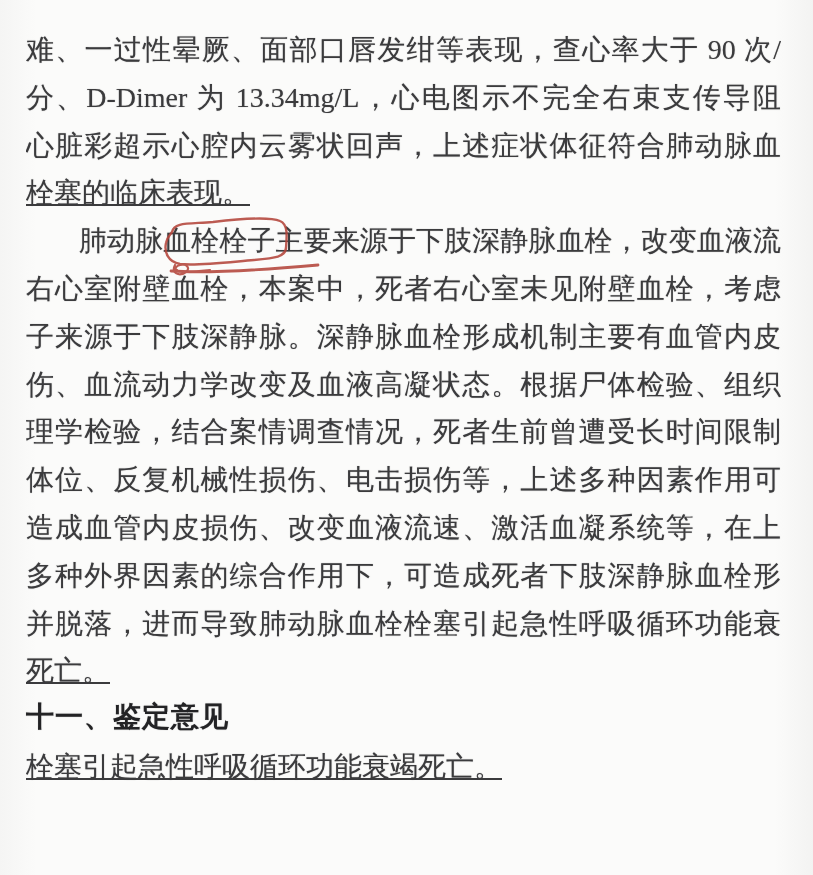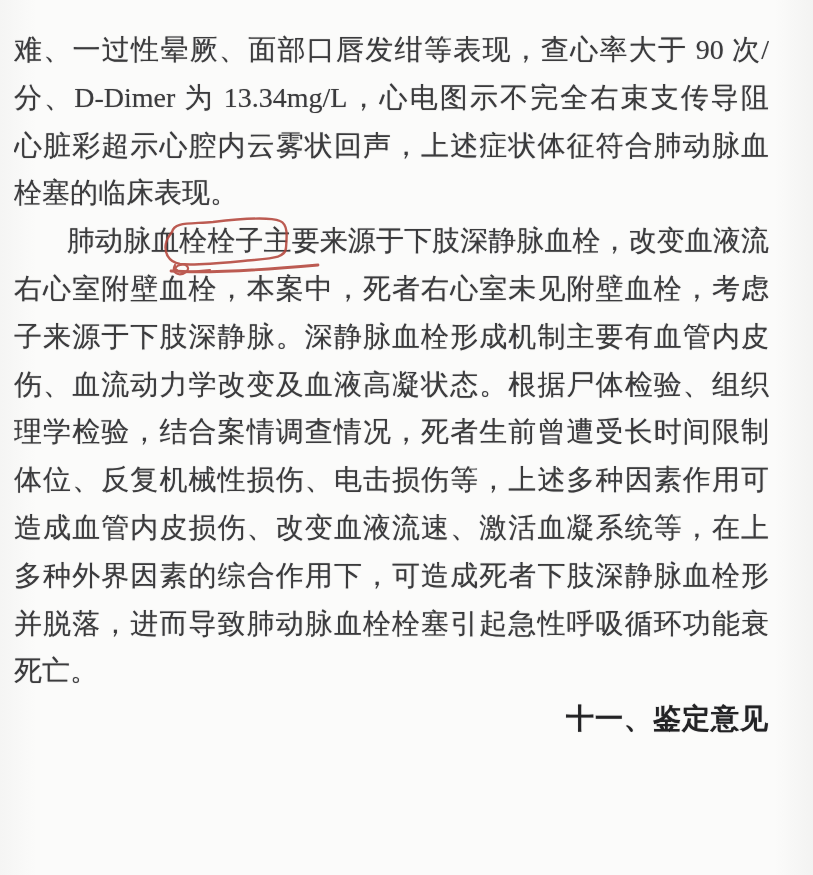--- a/index.html
+++ b/index.html
@@ -10,49 +10,49 @@
     font-family: "Liberation Serif", "DejaVu Serif", serif;
   }
   .page {
     position: relative;
     width: 813px; height: 875px;
     background: linear-gradient(90deg, #f5f5f4 0px, #fbfbfa 36px, #fbfbfa 775px, #f3f3f2 813px),
                 #fafaf9;
   }
   .textblock {
     position: absolute;
-    left: 14px; top: 26px;
+    left: 26px; top: 26px;
     width: 755px;
   }
   .line {
     font-family: "Liberation Serif", "DejaVu Serif", serif;
     font-size: 28px;
     color: #3b3b3d;
     height: 47.8px;
     line-height: 47.8px;
     text-align: justify;
     text-align-last: justify;
     text-shadow: 0 0 1px rgba(70,70,72,0.5);
     overflow: hidden;
   }
   .line.noj {
     text-align: center;
     text-align-last: left;
+    text-decoration: underline;
   }
   .line.indent { text-indent: 53px; }
   .heading {
-    font-family: Liberation Serif, serif;
+    font-family: Liberation Mono, monospace;
     font-weight: bold;
     font-size: 28px;
     letter-spacing: 1px;
     color: #232325;
     height: 47.8px;
     line-height: 47.8px;
     text-shadow: 0 0 1px rgba(35,35,37,0.45);
-    text-align: right;
   }
   .ann {
     position: absolute;
     left: 158px; top: 212px;
     width: 172px; height: 70px;
     pointer-events: none;
     opacity: 0.88;
   }
   .ann path {
     fill: none;
@@ -77,20 +77,21 @@
     <div class="line">伤、血流动力学改变及血液高凝状态。根据尸体检验、组织病</div>
     <div class="line">理学检验，结合案情调查情况，死者生前曾遭受长时间限制性</div>
     <div class="line">体位、反复机械性损伤、电击损伤等，上述多种因素作用可以</div>
     <div class="line">造成血管内皮损伤、改变血液流速、激活血凝系统等，在上述</div>
     <div class="line">多种外界因素的综合作用下，可造成死者下肢深静脉血栓形成</div>
     <div class="line">并脱落，进而导致肺动脉血栓栓塞引起急性呼吸循环功能衰竭</div>
     <div class="line noj">死亡。</div>
 
     <div class="heading">十一、鉴定意见</div>
 
+    <div class="line noj">栓塞引起急性呼吸循环功能衰竭死亡。</div>
   </div>
 
   <svg class="ann" viewBox="0 0 172 70">
     <path stroke-width="2.4" d="M 14,20 C 16,10 30,12 55,10 C 80,7 110,4 122,9 C 130,12 129,24 128,36 C 127,45 118,46 96,48 C 72,50 40,54 22,52 C 10,50 6,40 8,31 C 9,25 12,23 14,20 Z" stroke="#b4453b"></path>
     <path stroke-width="2.2" d="M 17,53 C 13,61 21,65 28,60 C 33,56 28,51 22,53 C 18,54 16,57 19,58 M 30,60 L 52,58" stroke="#b4453b"></path>
     <path stroke-width="2.8" d="M 13,59 C 55,62 115,57 160,53" stroke="#b4453b"></path>
   </svg>
 
 </div>
 

